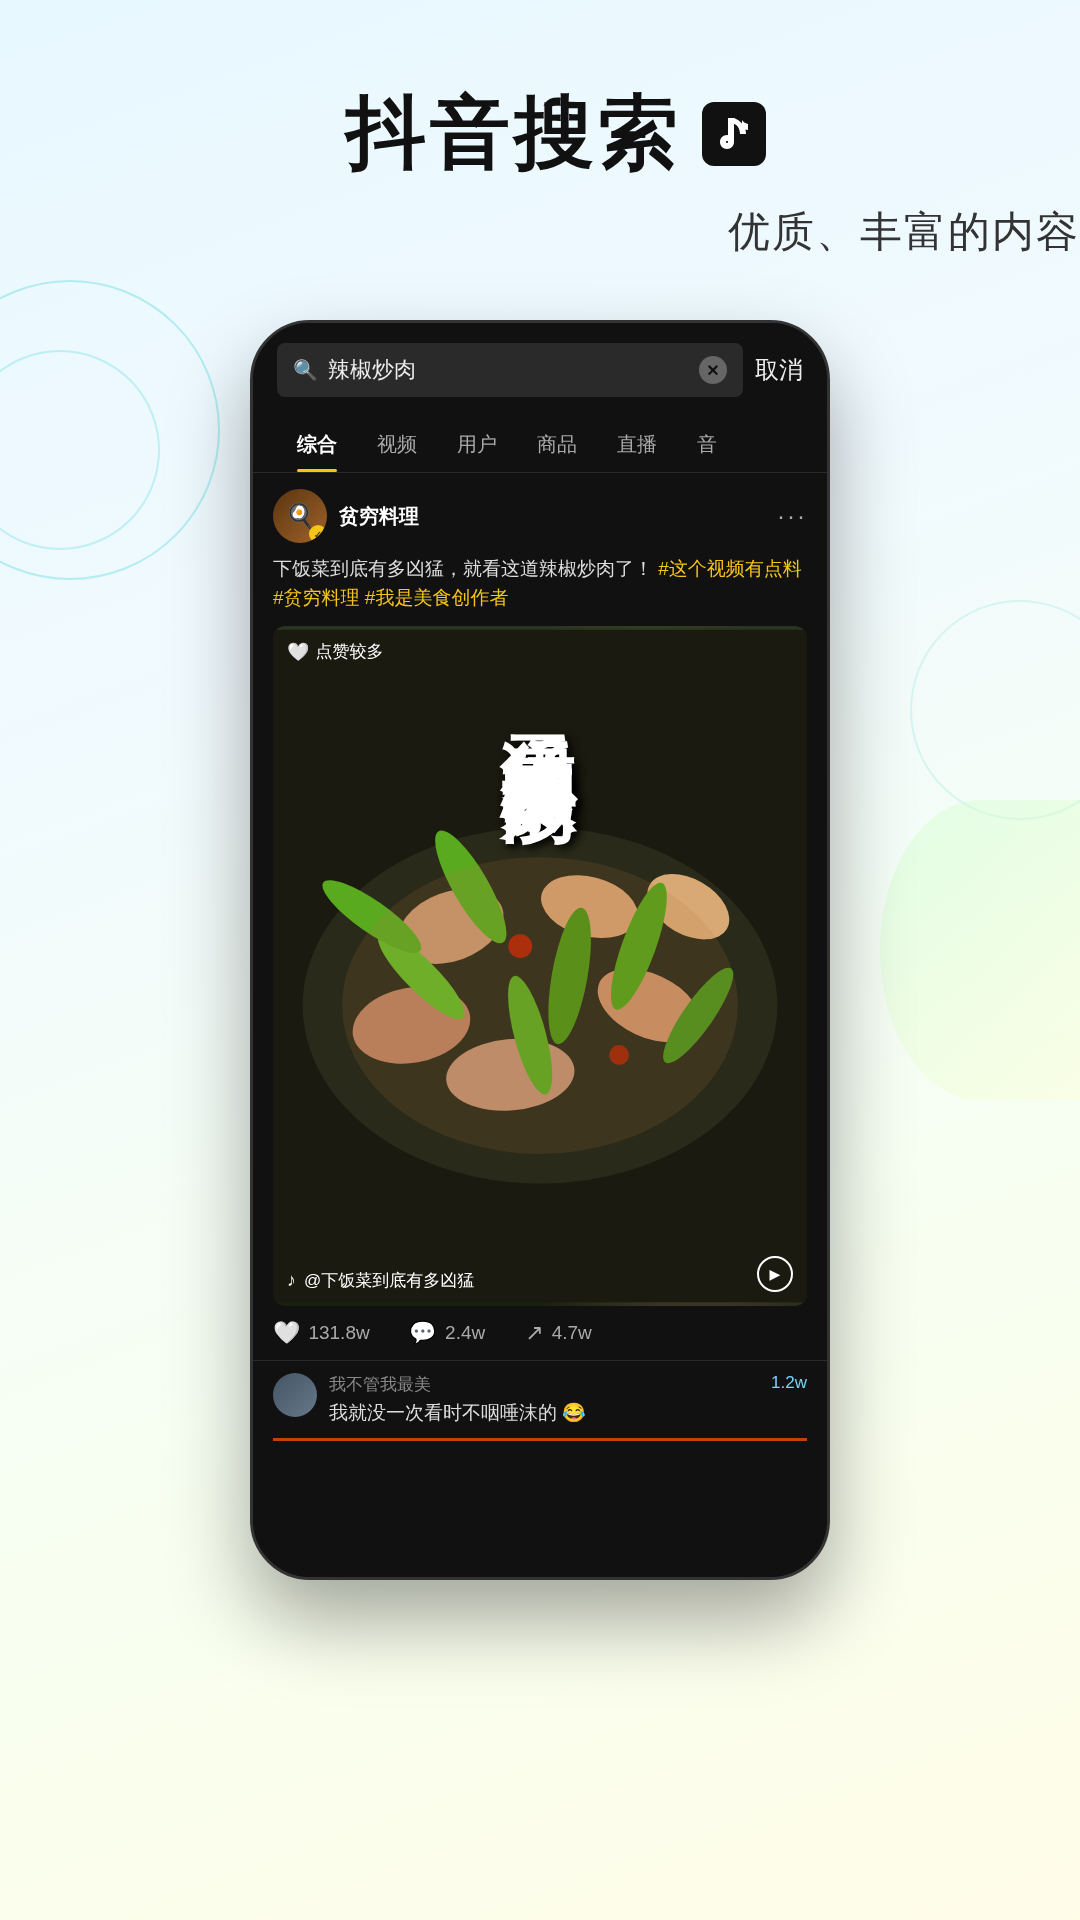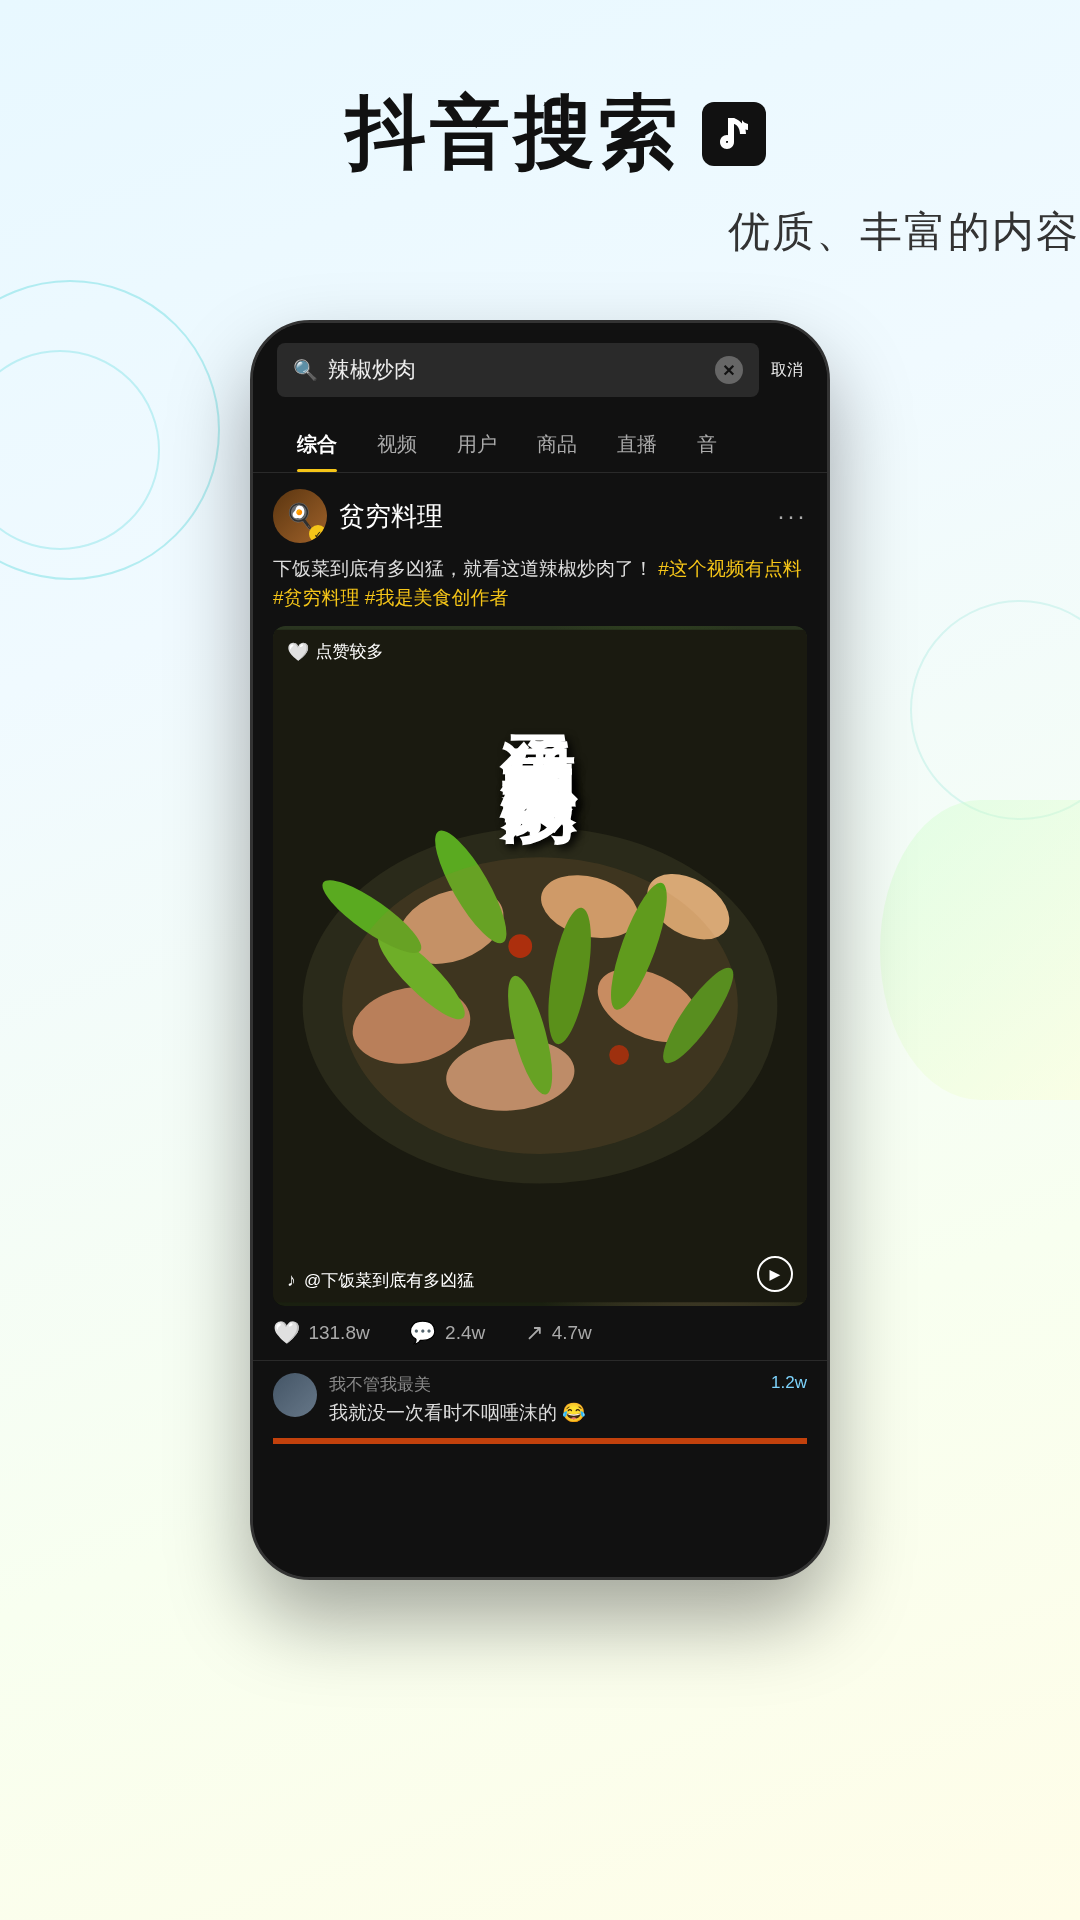--- a/index.html
+++ b/index.html
@@ -133,21 +133,21 @@
       border-radius: 50%;
       display: flex;
       align-items: center;
       justify-content: center;
       color: #111;
       font-size: 16px;
       font-weight: bold;
     }
     .search-cancel {
       color: #eee;
-      font-size: 16px;
+      font-size: 24px;
       white-space: nowrap;
     }
 
     
     .tabs {
       display: flex;
       padding: 0 24px;
       border-bottom: 1px solid #2a2a2a;
       background: #111;
     }
@@ -213,22 +213,22 @@
       background: #f5c518;
       border-radius: 50%;
       display: flex;
       align-items: center;
       justify-content: center;
       font-size: 10px;
       color: #111;
     }
     .username {
       color: #fff;
-      font-size: 26px;
-      font-weight: normal;
+      font-size: 20px;
+      font-weight: bold;
     }
     .more-btn {
       color: #aaa;
       font-size: 24px;
       letter-spacing: 2px;
     }
 
     
     .post-desc {
       padding: 0 20px 14px;
@@ -331,21 +331,21 @@
     
     .comments {
       padding: 0 20px;
       border-top: 1px solid #2a2a2a;
     }
     .comment-item {
       display: flex;
       align-items: flex-start;
       padding: 12px 0;
       gap: 12px;
-      border-bottom: 6px solid #c2410c;
+      border-bottom: 3px solid #c2410c;
     }
     .comment-avatar {
       width: 44px; height: 44px;
       border-radius: 50%;
       background: linear-gradient(135deg, #445566, #667788);
       flex-shrink: 0;
     }
     .comment-content {
       flex: 1;
     }

